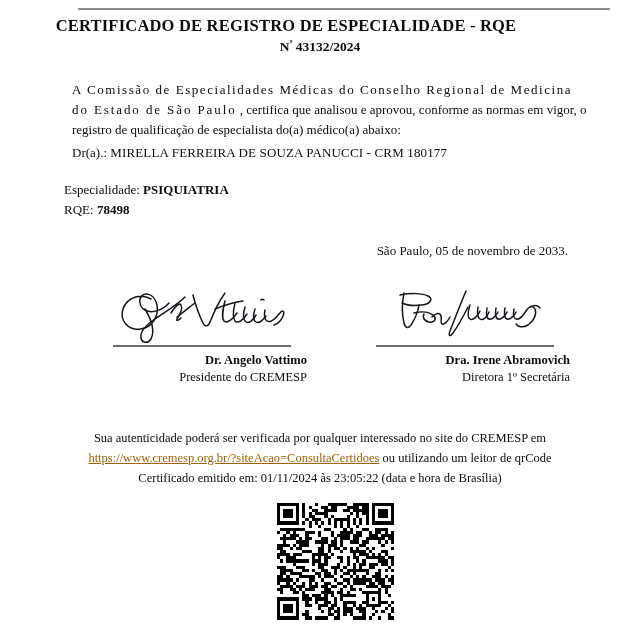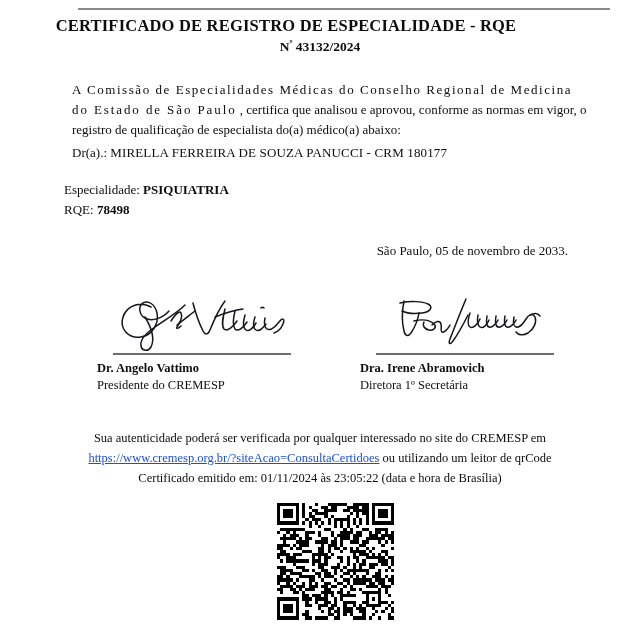--- a/index.html
+++ b/index.html
@@ -111,23 +111,23 @@
   
   .sig-area {
     position: absolute;
     top: 283px;
     left: 0;
     width: 640px;
     height: 110px;
   }
   .sig-block {
     position: absolute;
-    top: 8px;
+    top: 0;
     width: 210px;
-    text-align: left;
+    text-align: right;
   }
   .sig-block.left  { left: 97px; }
   .sig-block.right { left: 360px; }
 
   .sig-ink {
     height: 62px;
     position: relative;
   }
   .sig-ink svg {
     position: absolute;
@@ -158,21 +158,21 @@
     position: absolute;
     top: 428px;
     left: 0;
     width: 640px;
     text-align: center;
     font-size: 12.5px;
     line-height: 20px;
   }
   .footer .fline { display: block; white-space: nowrap; }
   .footer a.verify-link {
-    color: #1d4ed8;
+    color: #a16207;
     text-decoration: underline;
   }
 
   
   .qr-wrap {
     position: absolute;
     top: 500px;
     left: 277px;
     width: 117px;
     height: 122px;

